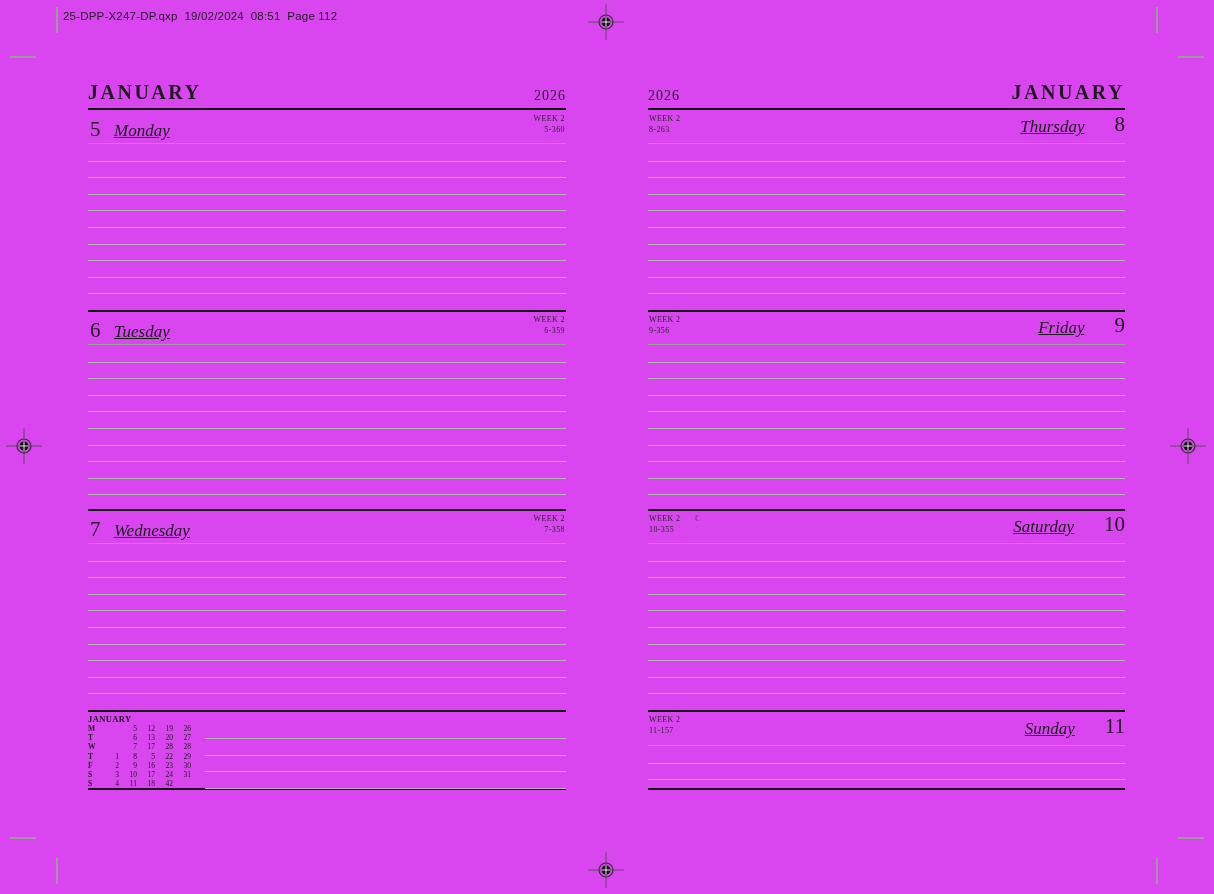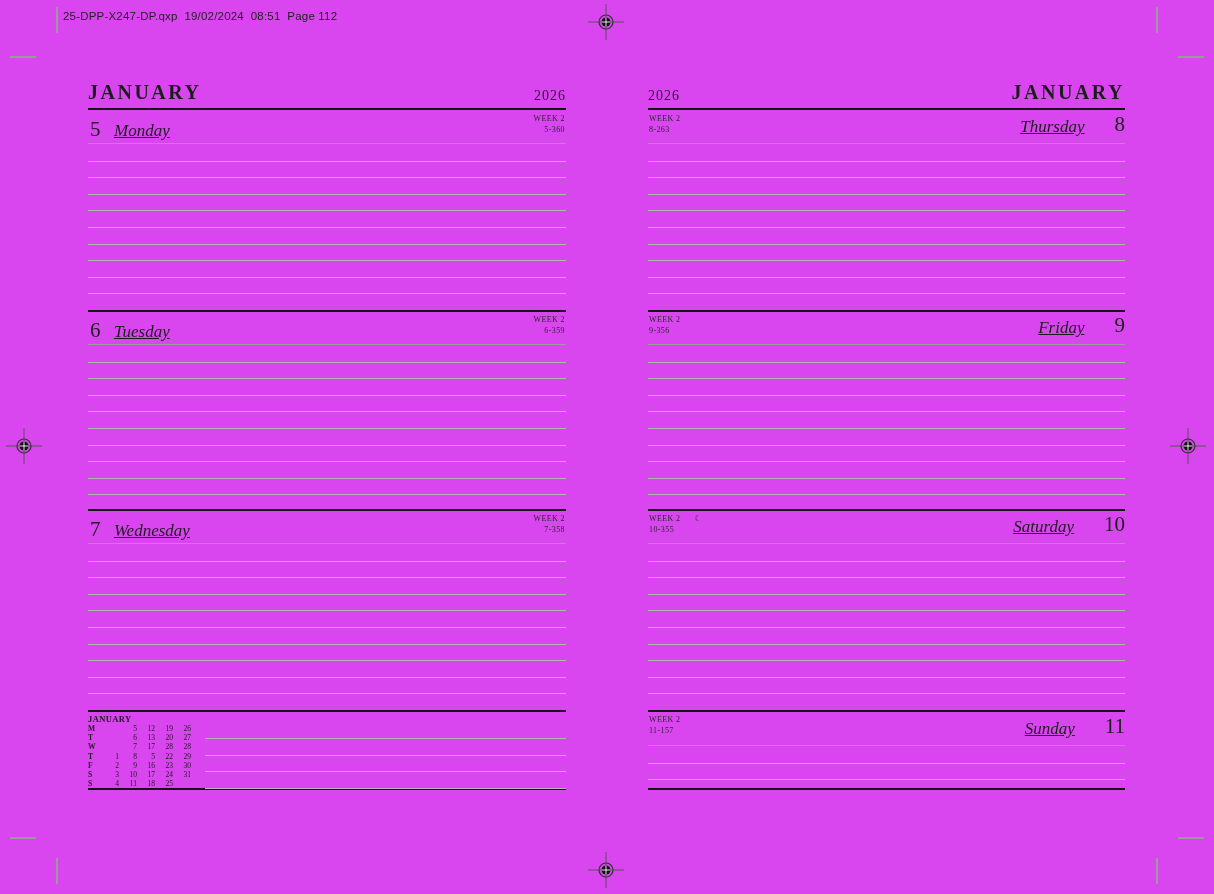--- a/index.html
+++ b/index.html
@@ -202,21 +202,21 @@
               <span class="cal-cell">10</span>
               <span class="cal-cell">17</span>
               <span class="cal-cell">24</span>
               <span class="cal-cell">31</span>
             </div>
             <div class="cal-row">
               <span class="cal-day">S</span>
               <span class="cal-cell">4</span>
               <span class="cal-cell">11</span>
               <span class="cal-cell">18</span>
-              <span class="cal-cell">25</span>
+              <span class="cal-cell">42</span>
               <span class="cal-cell"></span>
             </div>
           </div>
       </div>
       <div class="band-rules"></div>
     </div>
   </div>
 
   <div class="page right">
     <div class="page-header">

